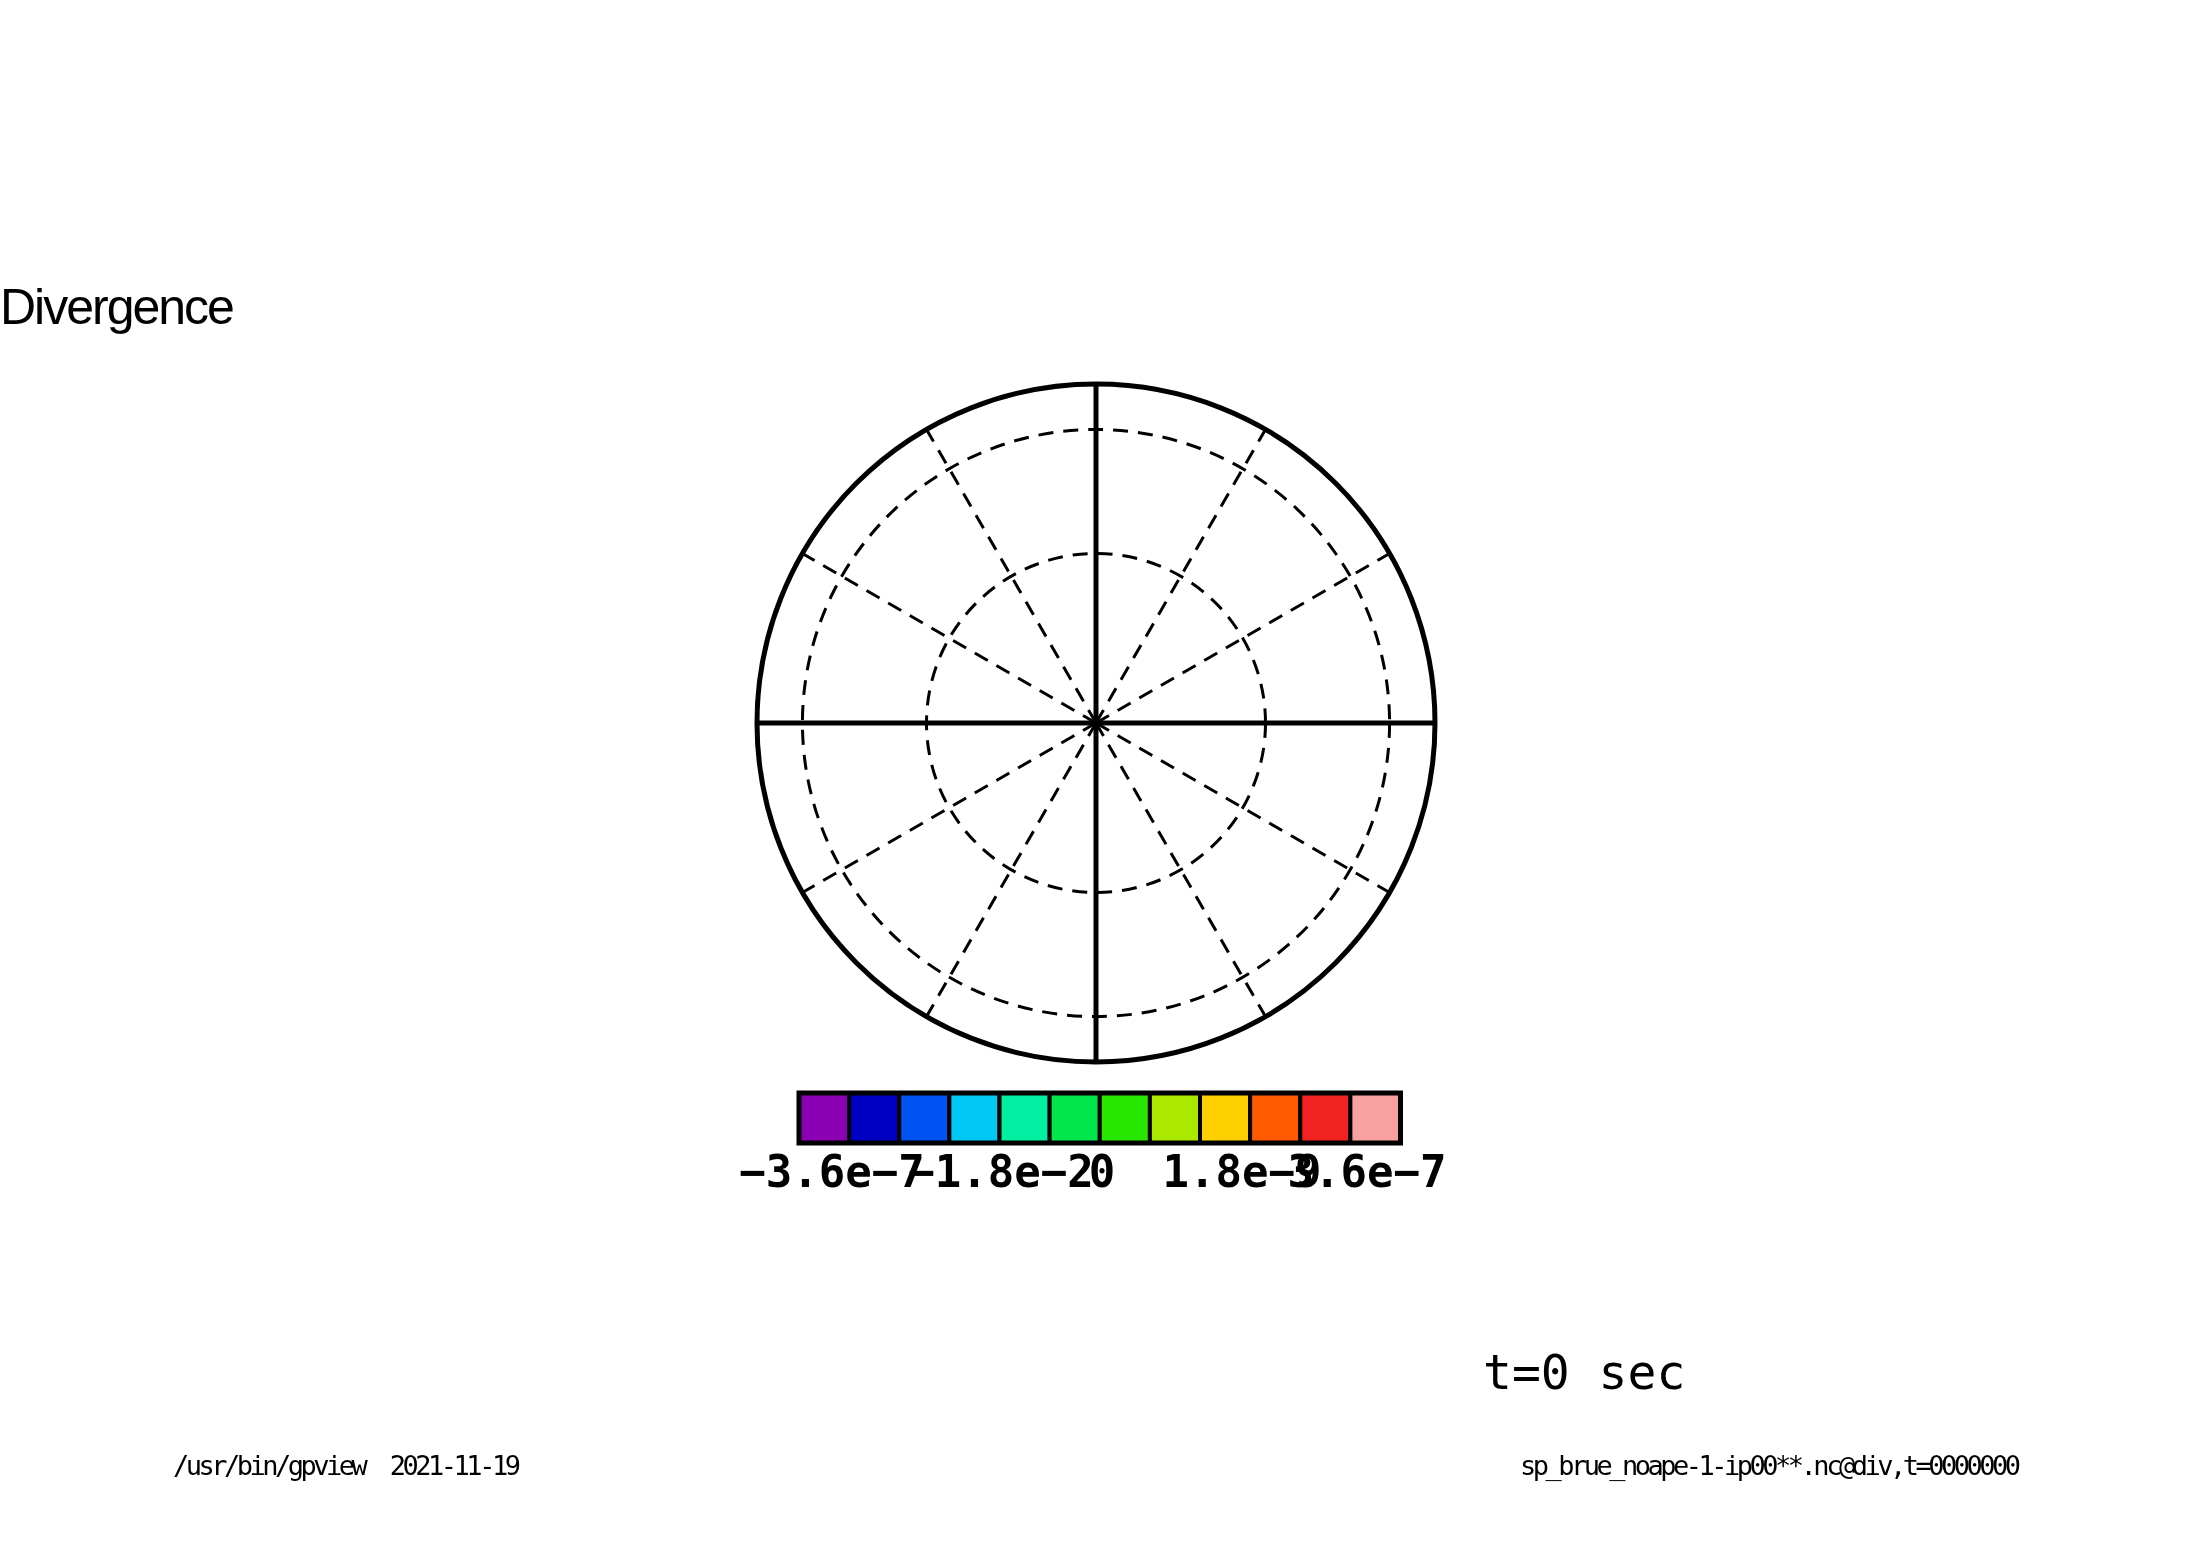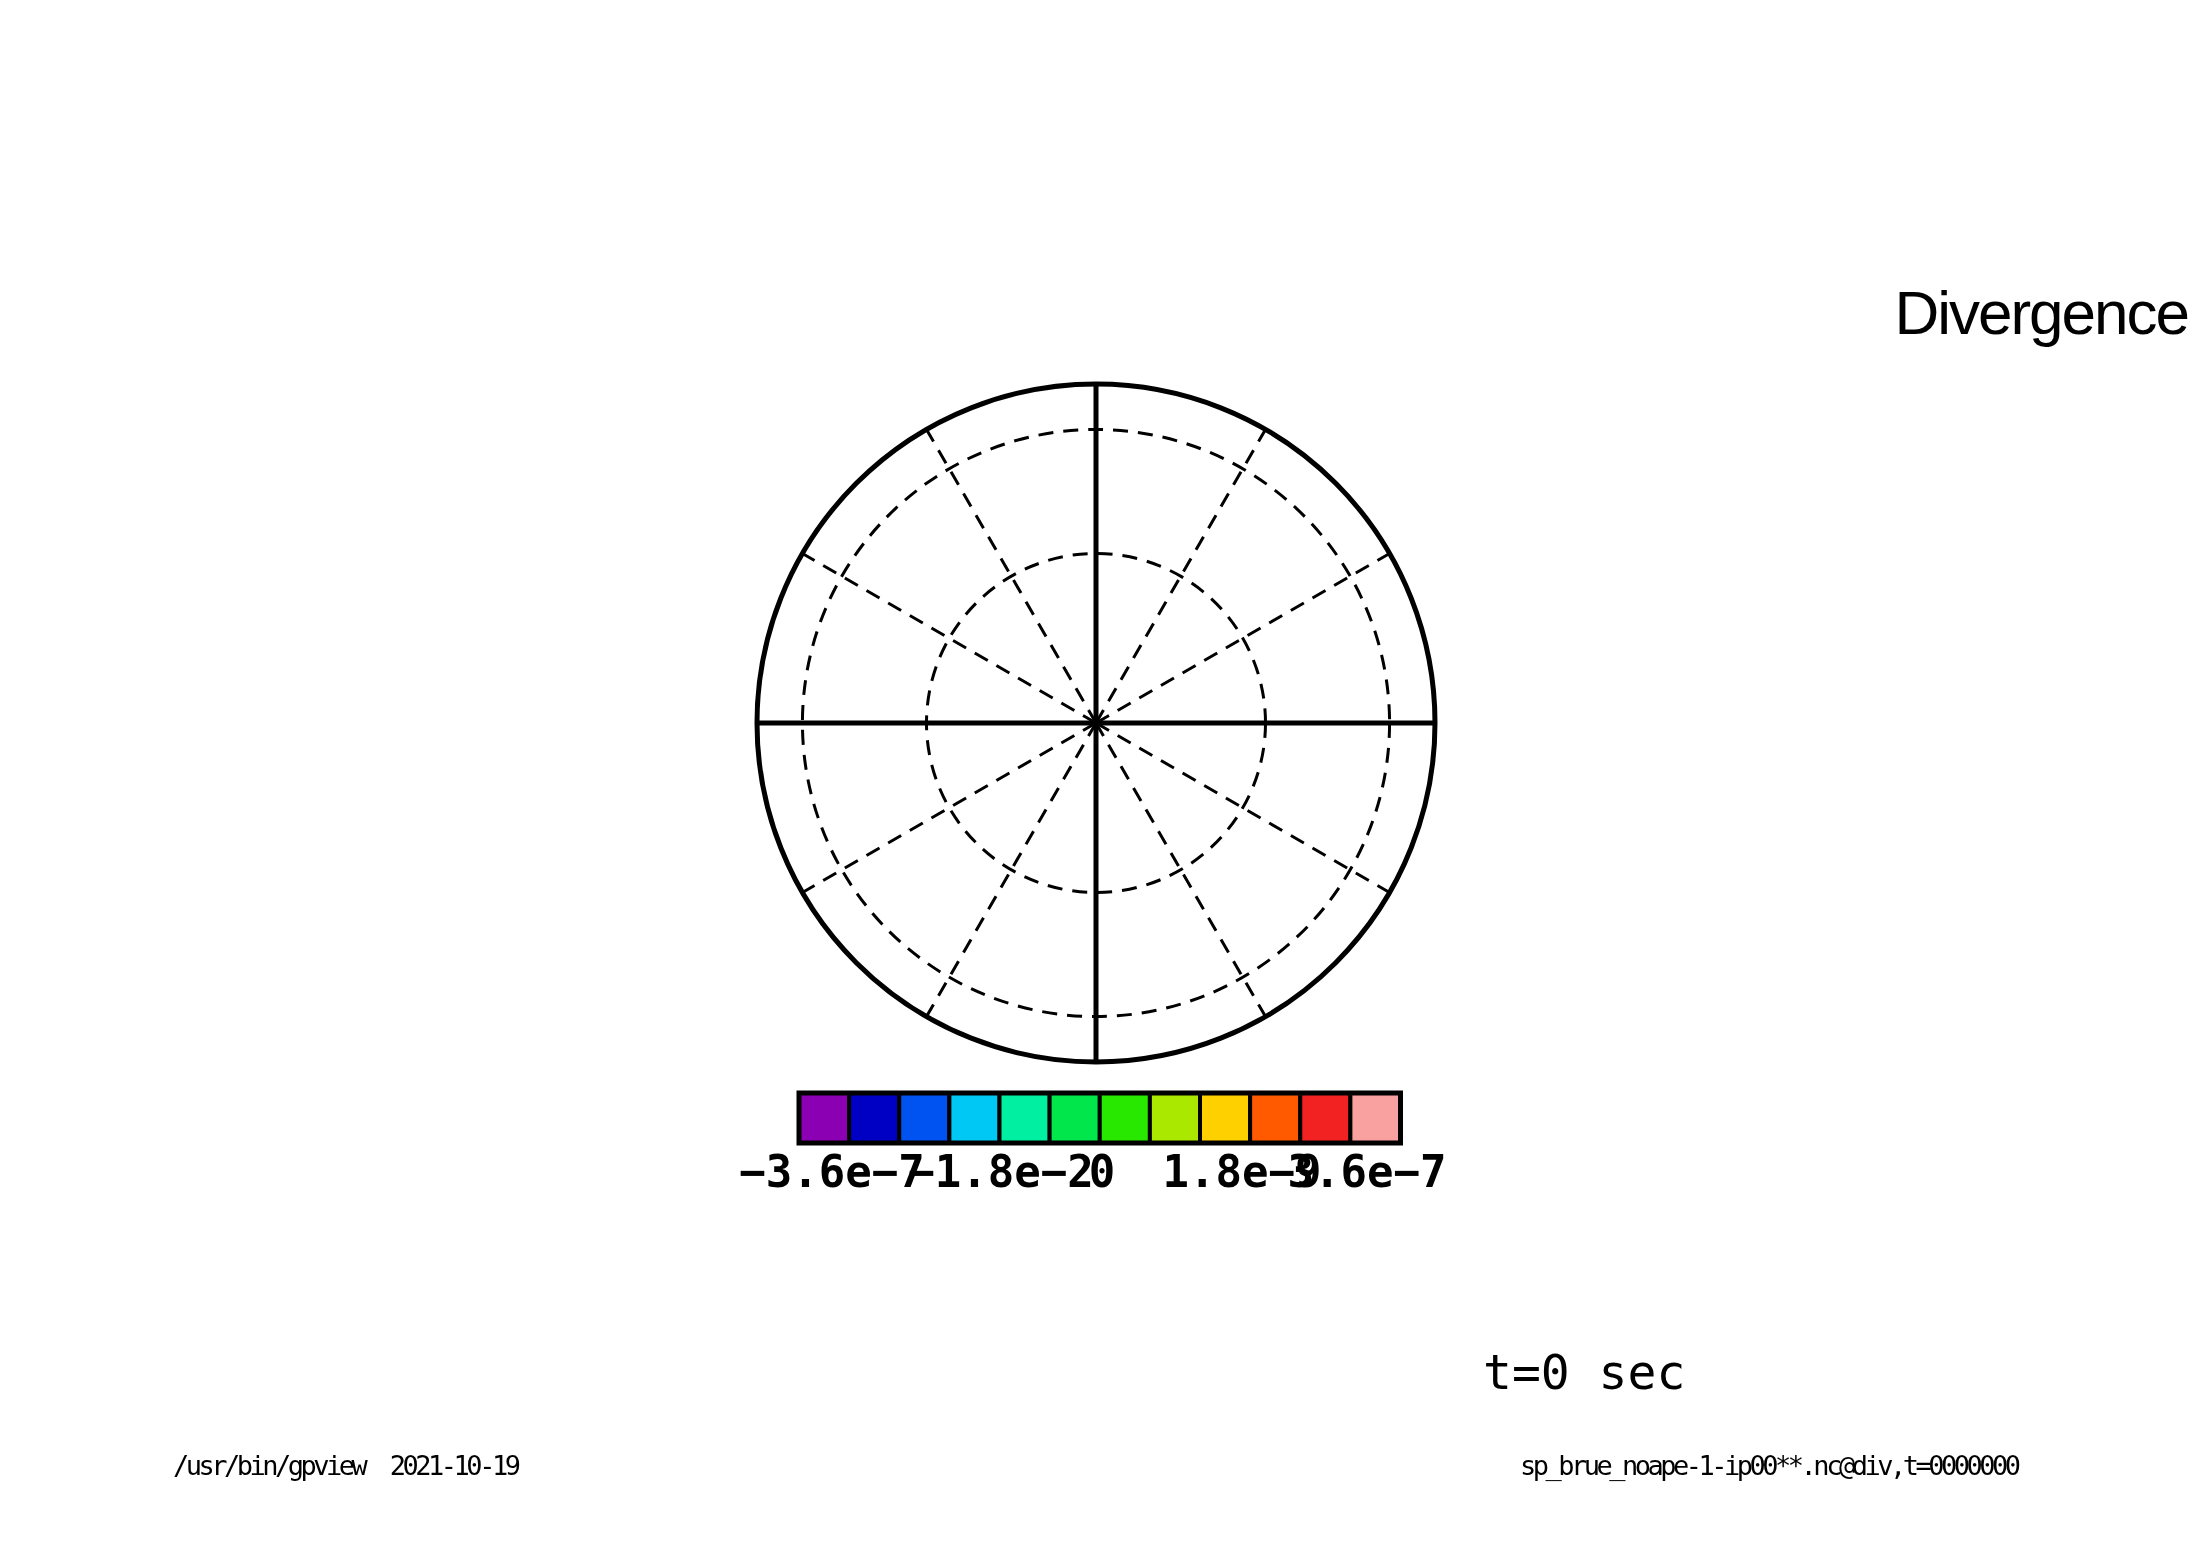--- a/index.html
+++ b/index.html
@@ -15,23 +15,23 @@
     position: absolute;
     left: 0; top: 0;
     width: 2188px; height: 1546px;
   }
   .solid  { fill: none; stroke: #000; stroke-width: 5; }
   .dashed { fill: none; stroke: #000; stroke-width: 3; stroke-dasharray: 15 10; }
 
   .title {
     position: absolute;
     left: 0; top: 282px; width: 100%;
-    text-align: right;
+    text-align: left;
     font-family: "Liberation Sans", sans-serif;
-    font-size: 62px;
+    font-size: 50px;
     letter-spacing: -2px;
     line-height: 1;
     white-space: pre;
   }
   .tick-label {
     position: absolute;
     top: 1150px;
     transform: translateX(-50%);
     font-family: "DejaVu Sans Mono", monospace;
     font-weight: bold;
@@ -102,17 +102,17 @@
   <div id="tick-labels">
       <div class="tick-label" style="left: 820px; margin-left: 12px;">−3.6e−7</div>
       <div class="tick-label" style="left: 1001px;">−1.8e−2</div>
       <div class="tick-label" style="left: 1102px;">0</div>
       <div class="tick-label" style="left: 1242px;">1.8e−9</div>
       <div class="tick-label" style="left: 1367px;">3.6e−7</div>
     </div>
 
   <div class="time-label">t=0 sec</div>
 
-  <div class="footer-left">/usr/bin/gpview  2021-10-19</div>
+  <div class="footer-left">/usr/bin/gpview  2021-11-19</div>
 
   <div class="footer-right">sp_brue_noape-1-ip00**.nc@div,t=0000000</div>
 
 </div>
 
 </body></html>

